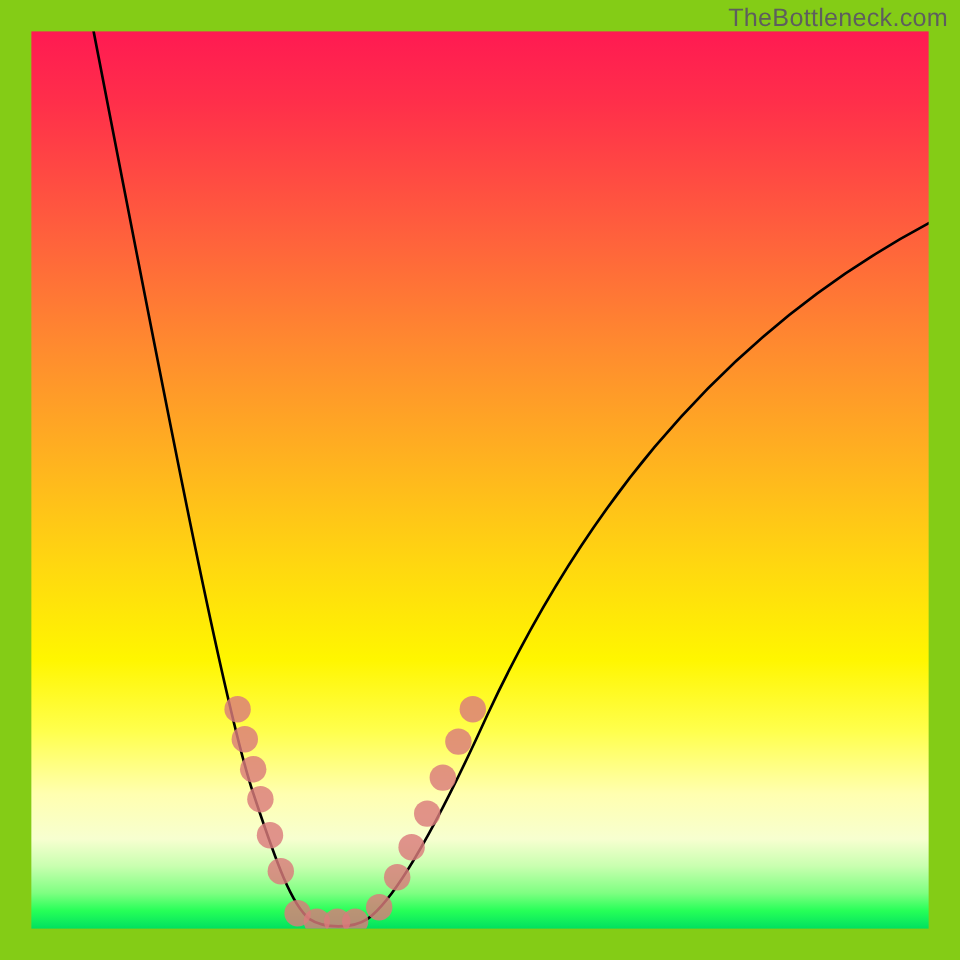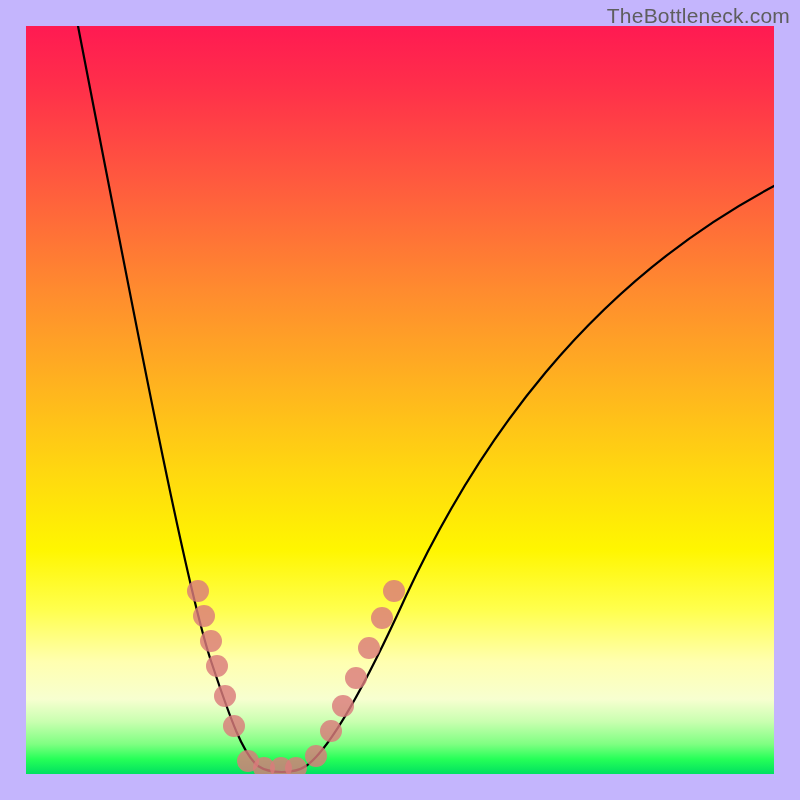--- a/index.html
+++ b/index.html
@@ -7,21 +7,21 @@
     padding: 0;
     width: 800px;
     height: 800px;
     background: #000;
     overflow: hidden;
     font-family: Arial, Helvetica, sans-serif;
   }
   .frame {
     position: absolute;
     inset: 0;
-    background: #c4b5fd;
+    background: #84cc16;
   }
   .plot-area {
     position: absolute;
     left: 26px;
     top: 26px;
     width: 748px;
     height: 748px;
     overflow: hidden;
   }
   .gradient {

